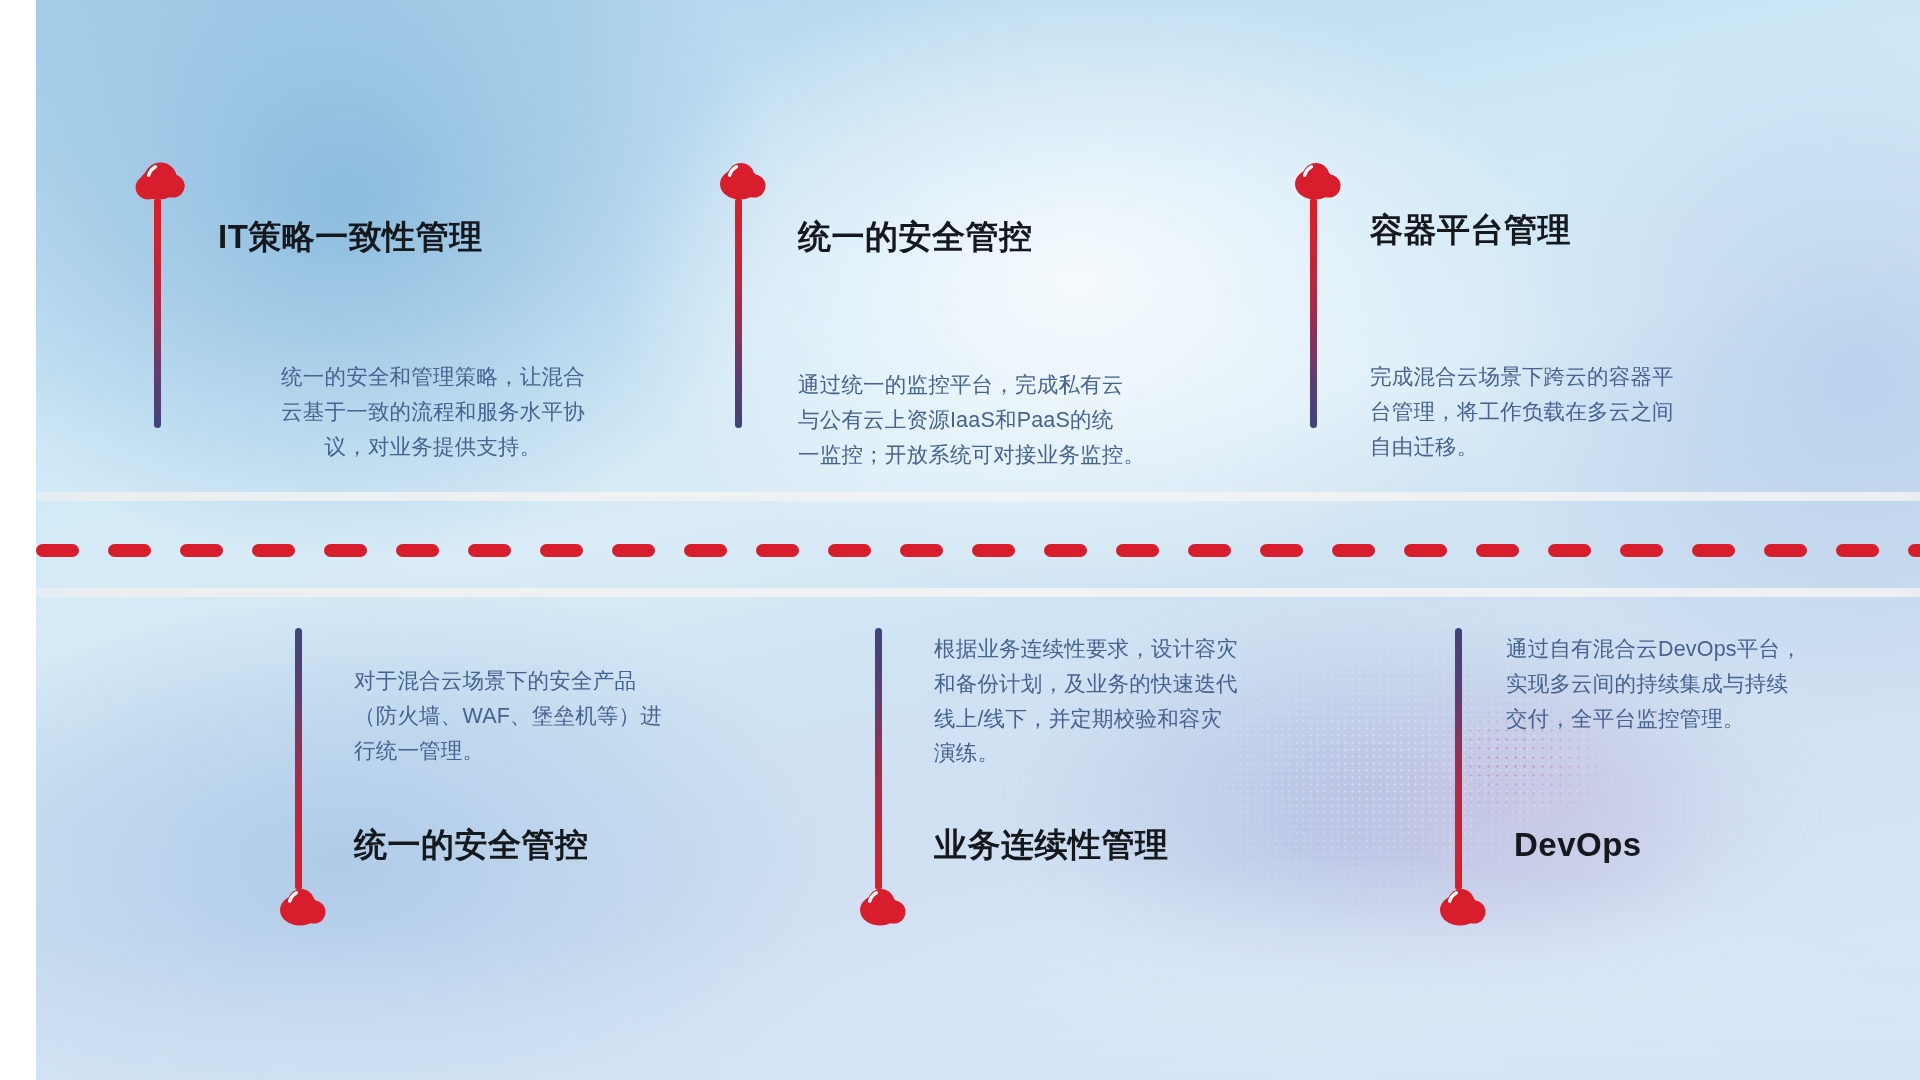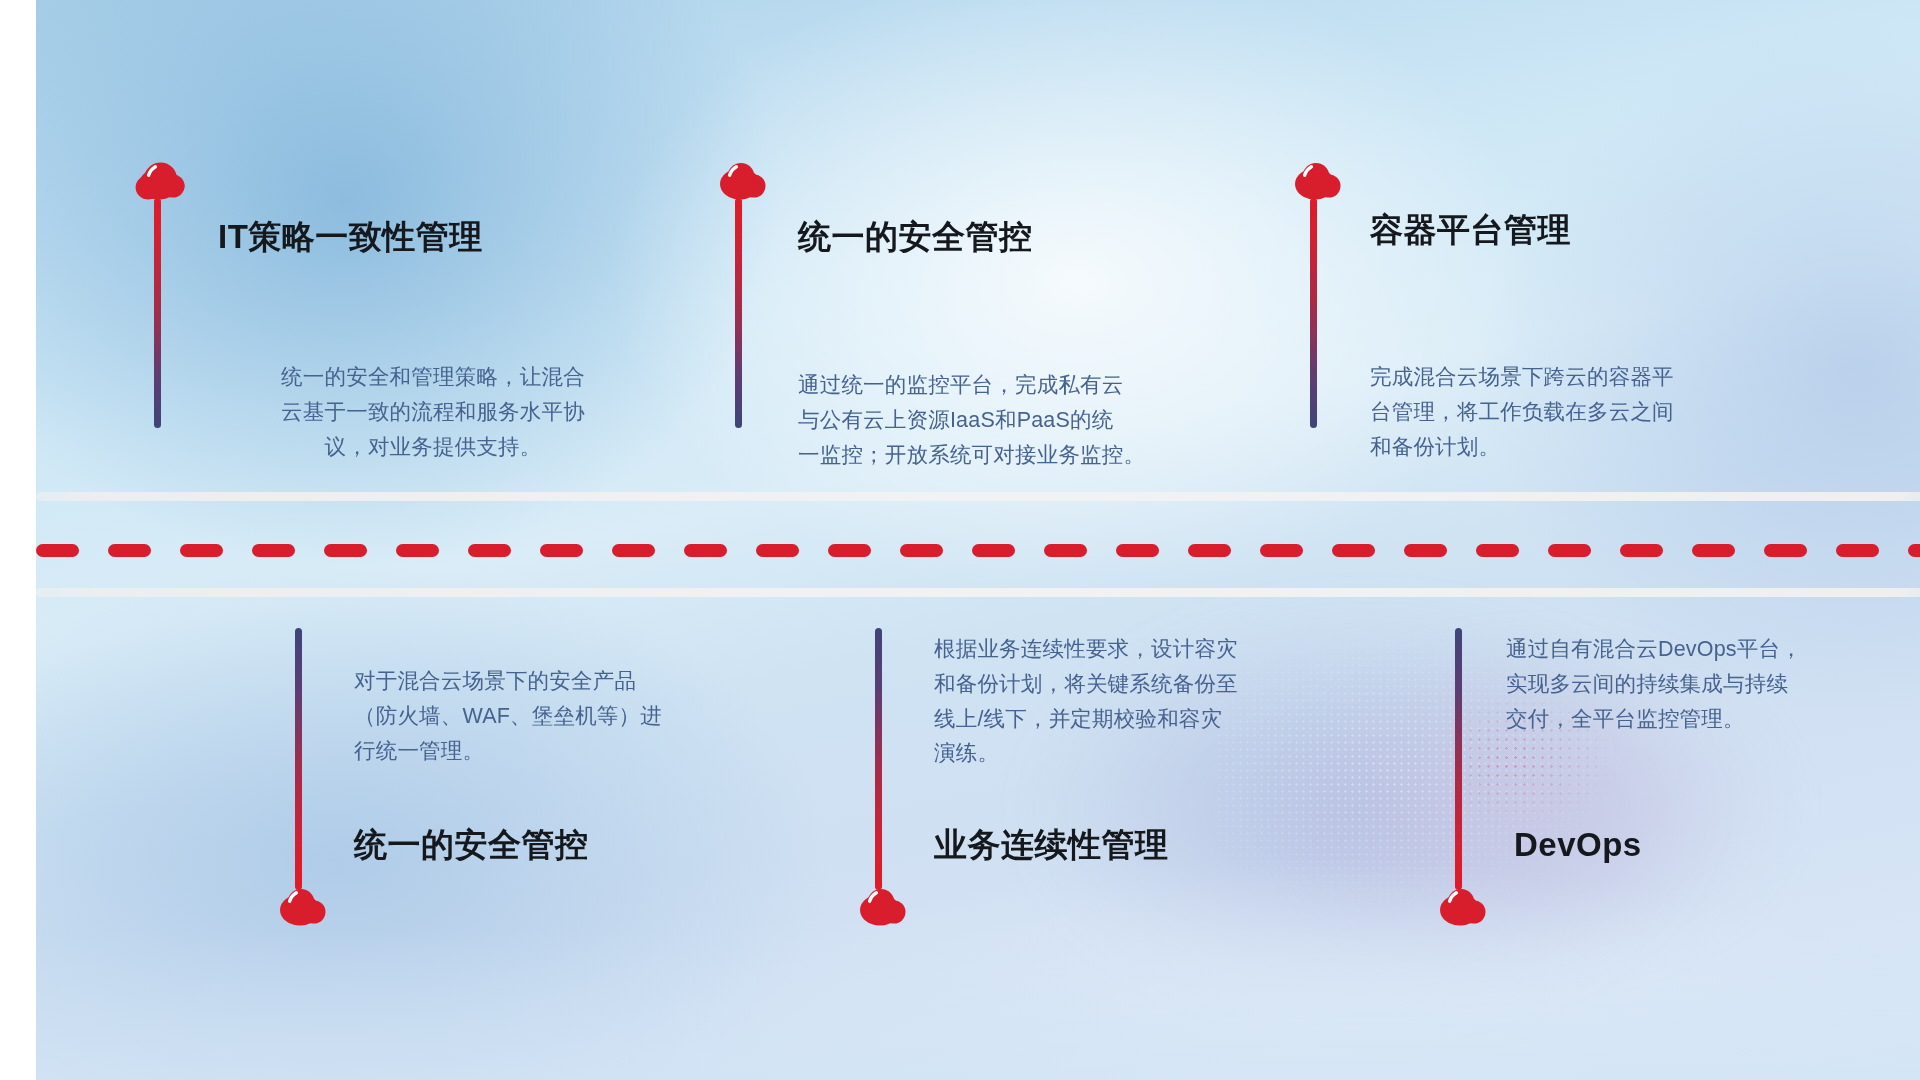--- a/index.html
+++ b/index.html
@@ -240,21 +240,21 @@
         <ellipse cx="27" cy="24" rx="20" ry="15.5" fill="#d81e2c"></ellipse>
         <circle cx="41" cy="26" r="11.5" fill="#d81e2c"></circle>
         <circle cx="28" cy="16.5" r="13.5" fill="#d81e2c"></circle>
         <path d="M16.6 15.2c1.2-3.6 3.6-6.6 6.8-8.4" stroke="#ffffff" stroke-width="3.4" stroke-linecap="round" fill="none"></path>
       </svg>
       <div class="vline down" style="top:38px; height:230px;"></div>
     </div>
     <div class="heading" style="left:1334px; top:210px;">容器平台管理</div>
     <div class="body-text" style="left:1334px; top:360px; width:440px;">完成混合云场景下跨云的容器平
 台管理，将工作负载在多云之间
-和备份计划。</div>
+自由迁移。</div>
   </div>
 
   <div class="divider-rule top"></div>
   <div class="divider-dashes">
     <div class="dash"></div>
     <div class="dash"></div>
     <div class="dash"></div>
     <div class="dash"></div>
     <div class="dash"></div>
     <div class="dash"></div>
@@ -302,21 +302,21 @@
     <div class="stem" style="left:817px; top:628px;">
       <div class="vline up" style="top:0px; height:262px;"></div>
       <svg class="cloud-icon" viewBox="0 0 54 40" style="top:258px;">
         <ellipse cx="27" cy="24" rx="20" ry="15.5" fill="#d81e2c"></ellipse>
         <circle cx="41" cy="26" r="11.5" fill="#d81e2c"></circle>
         <circle cx="28" cy="16.5" r="13.5" fill="#d81e2c"></circle>
         <path d="M16.6 15.2c1.2-3.6 3.6-6.6 6.8-8.4" stroke="#ffffff" stroke-width="3.4" stroke-linecap="round" fill="none"></path>
       </svg>
     </div>
     <div class="body-text" style="left:898px; top:632px; width:425px;">根据业务连续性要求，设计容灾
-和备份计划，将关键系统备份至
+和备份计划，及业务的快速迭代
 线上/线下，并定期校验和容灾
 演练。</div>
     <div class="heading" style="left:898px; top:825px;text-align:right;">业务连续性管理</div>
   </div>
 
   <div class="col">
     <div class="stem" style="left:1397px; top:628px;">
       <div class="vline up" style="top:0px; height:262px;"></div>
       <svg class="cloud-icon" viewBox="0 0 54 40" style="top:258px;">
         <ellipse cx="27" cy="24" rx="20" ry="15.5" fill="#d81e2c"></ellipse>

